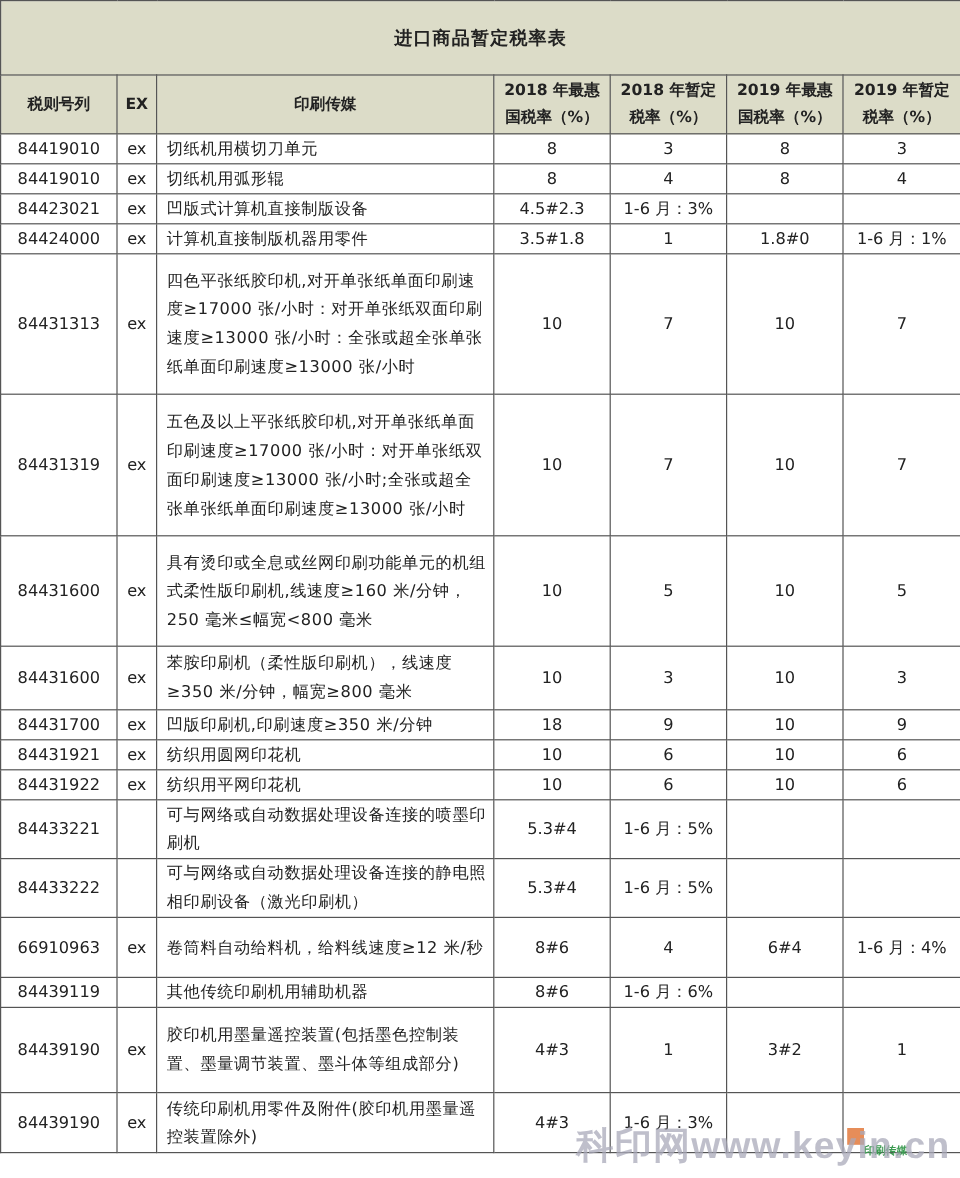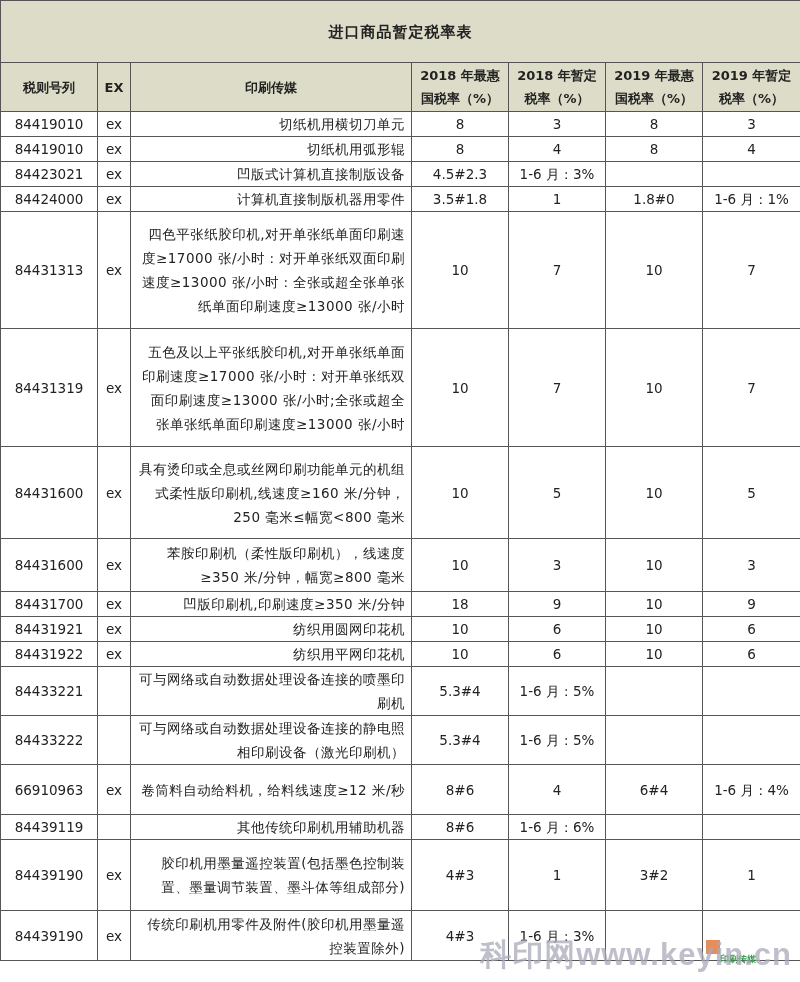--- a/index.html
+++ b/index.html
@@ -3,21 +3,21 @@
 <meta charset="utf-8">
 <style>
   html, body { margin:0; padding:0; background:#ffffff; }
   body { width:800px; height:982px; overflow:hidden; font-family:"DejaVu Sans","Liberation Sans",sans-serif; color:#222; }
   .sheet { position:relative; width:800px; height:982px; }
   table { border-collapse:collapse; width:800px; table-layout:fixed; }
   td, th { border:1.5px solid #555; padding:0 6px; font-size:13.5px; line-height:24px; vertical-align:middle; }
   .title-row td { background:#dcdcc8; height:61px; text-align:center; font-weight:bold; font-size:15px; letter-spacing:1px; }
   .head-row th { background:#dcdcc8; height:48px; font-weight:bold; font-size:13px; line-height:23px; text-align:center; }
   td.c { text-align:center; }
-  td.name { text-align:right; padding-left:8px; letter-spacing:0.5px; }
+  td.name { text-align:left; padding-left:8px; letter-spacing:0.5px; }
   .watermark { position:absolute; right:8px; bottom:6px; font-family:"Liberation Sans",sans-serif; font-weight:bold; font-size:31px; color:rgba(170,170,185,0.75); letter-spacing:1px; pointer-events:none; }
   .wm-logo { position:absolute; right:80px; bottom:28px; width:14px; height:14px; background:#e07030; opacity:0.8; }
   .wm-text { position:absolute; right:44px; bottom:16px; font-size:9px; color:#3a9a50; font-weight:bold; }
 </style>
 </head>
 <body>
 
 <div class="sheet">
   <table>
     <colgroup>

